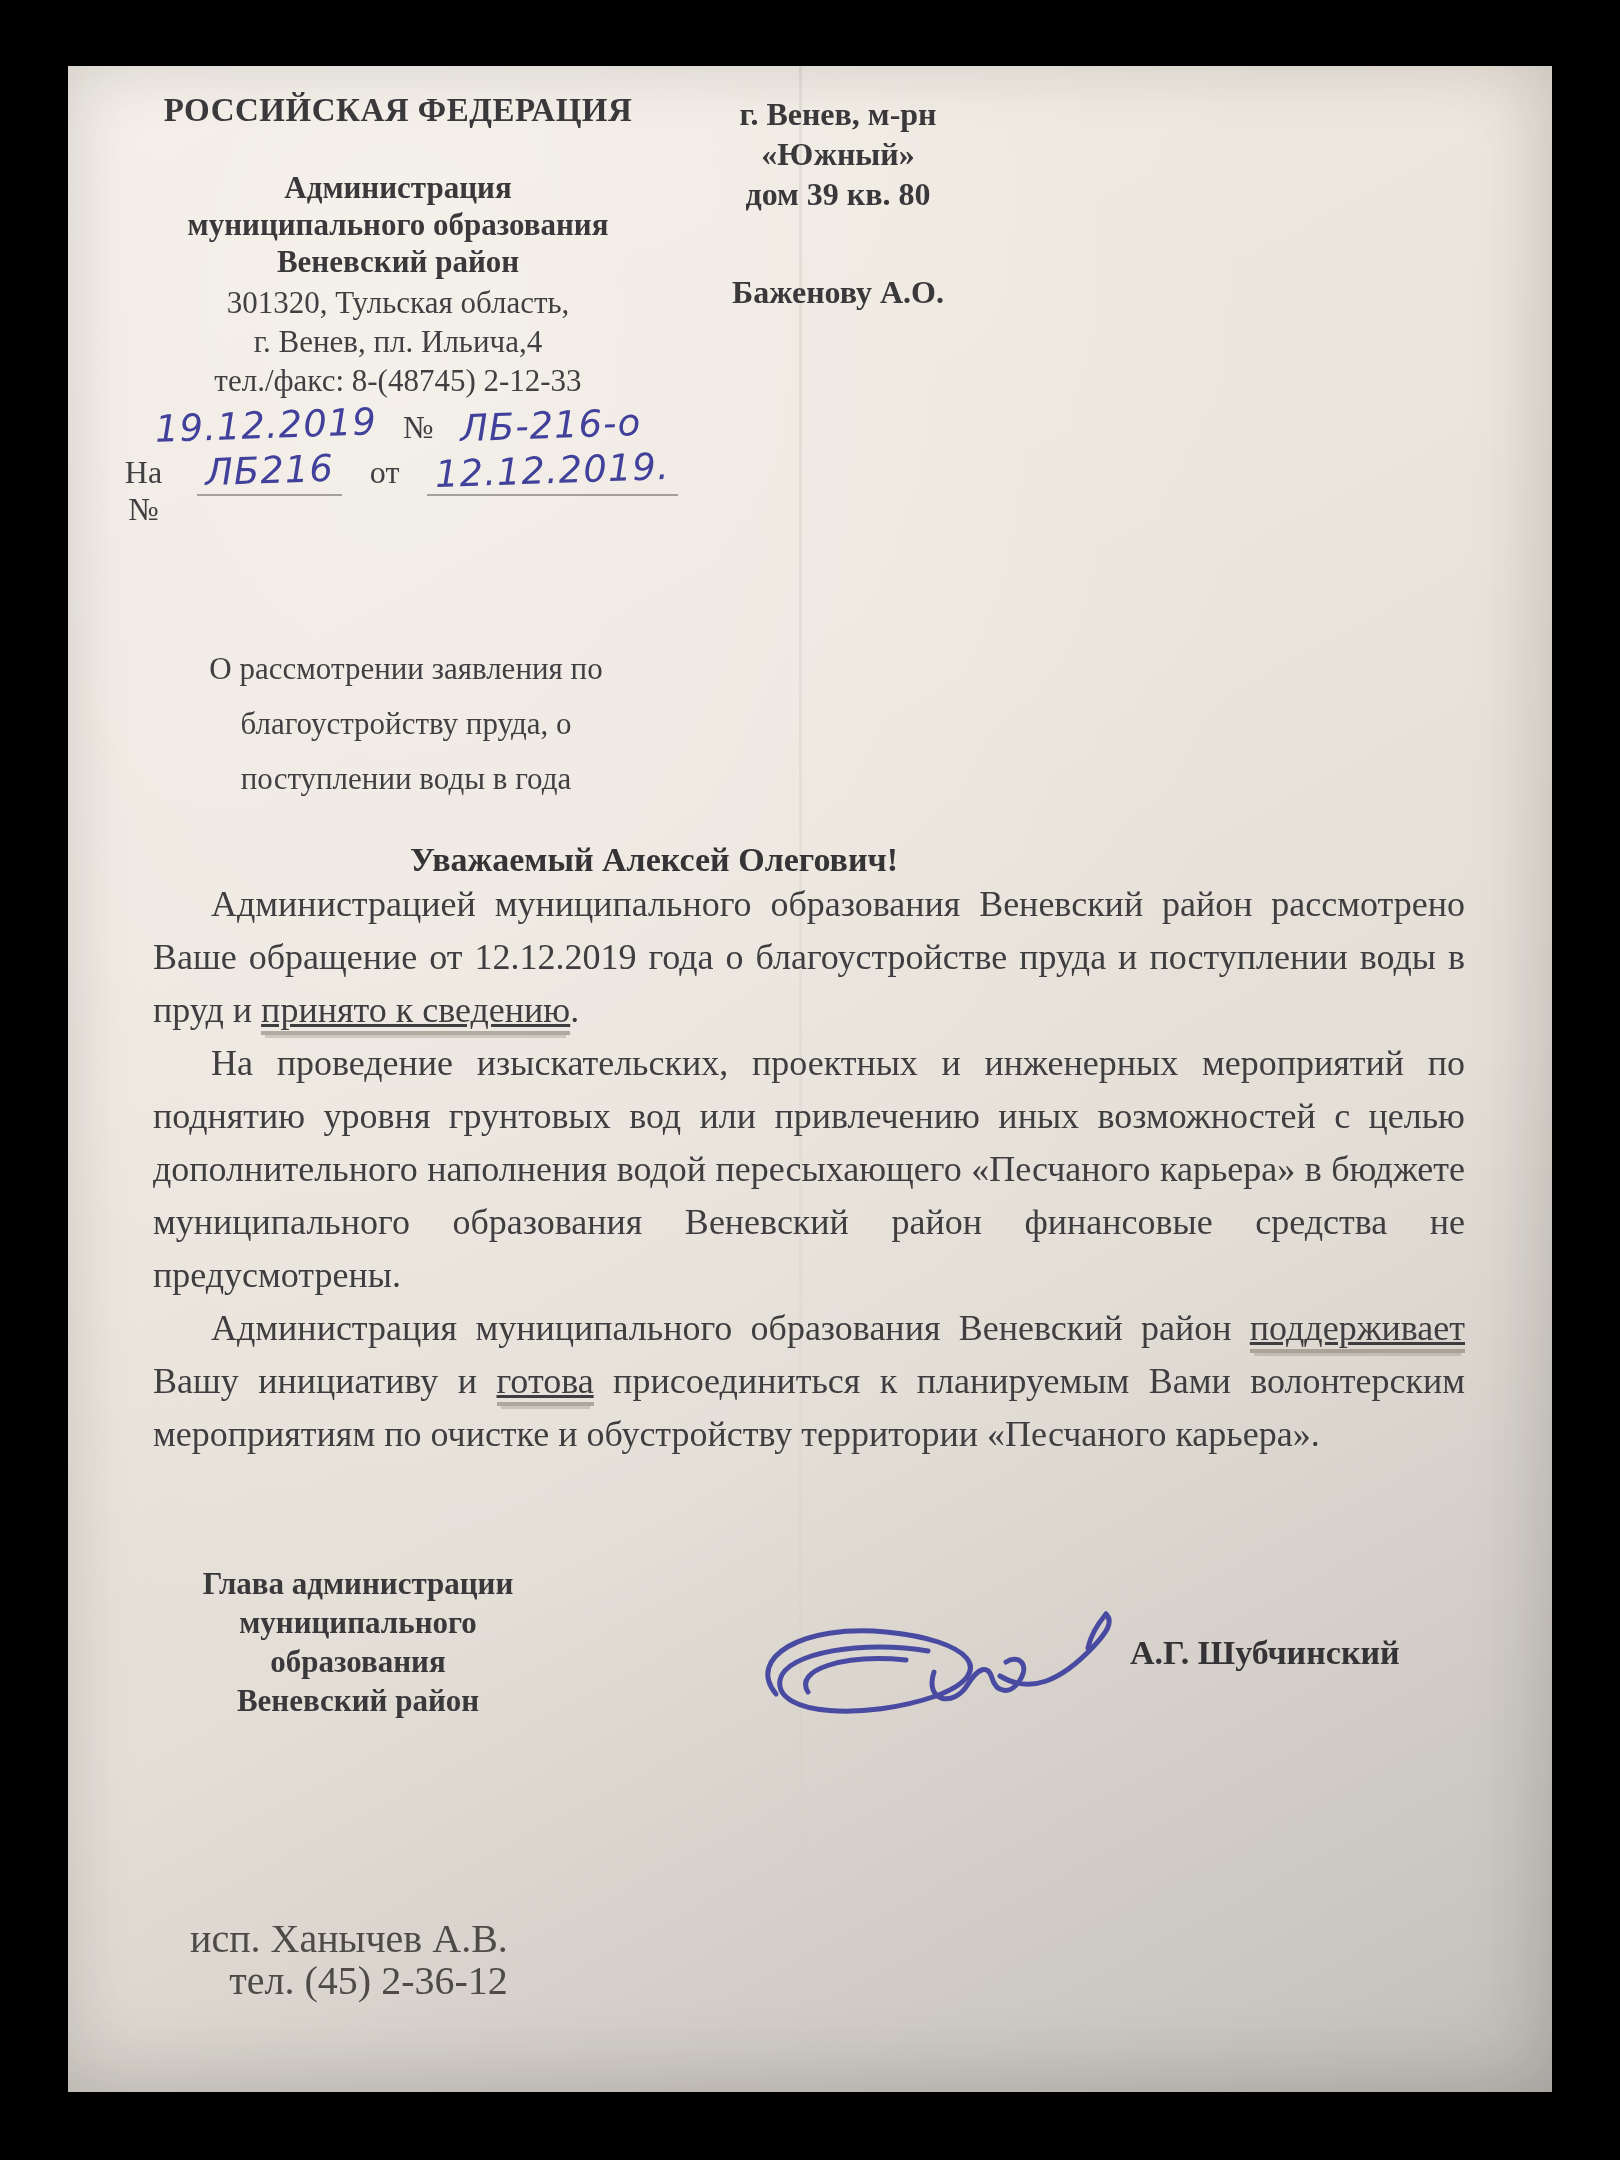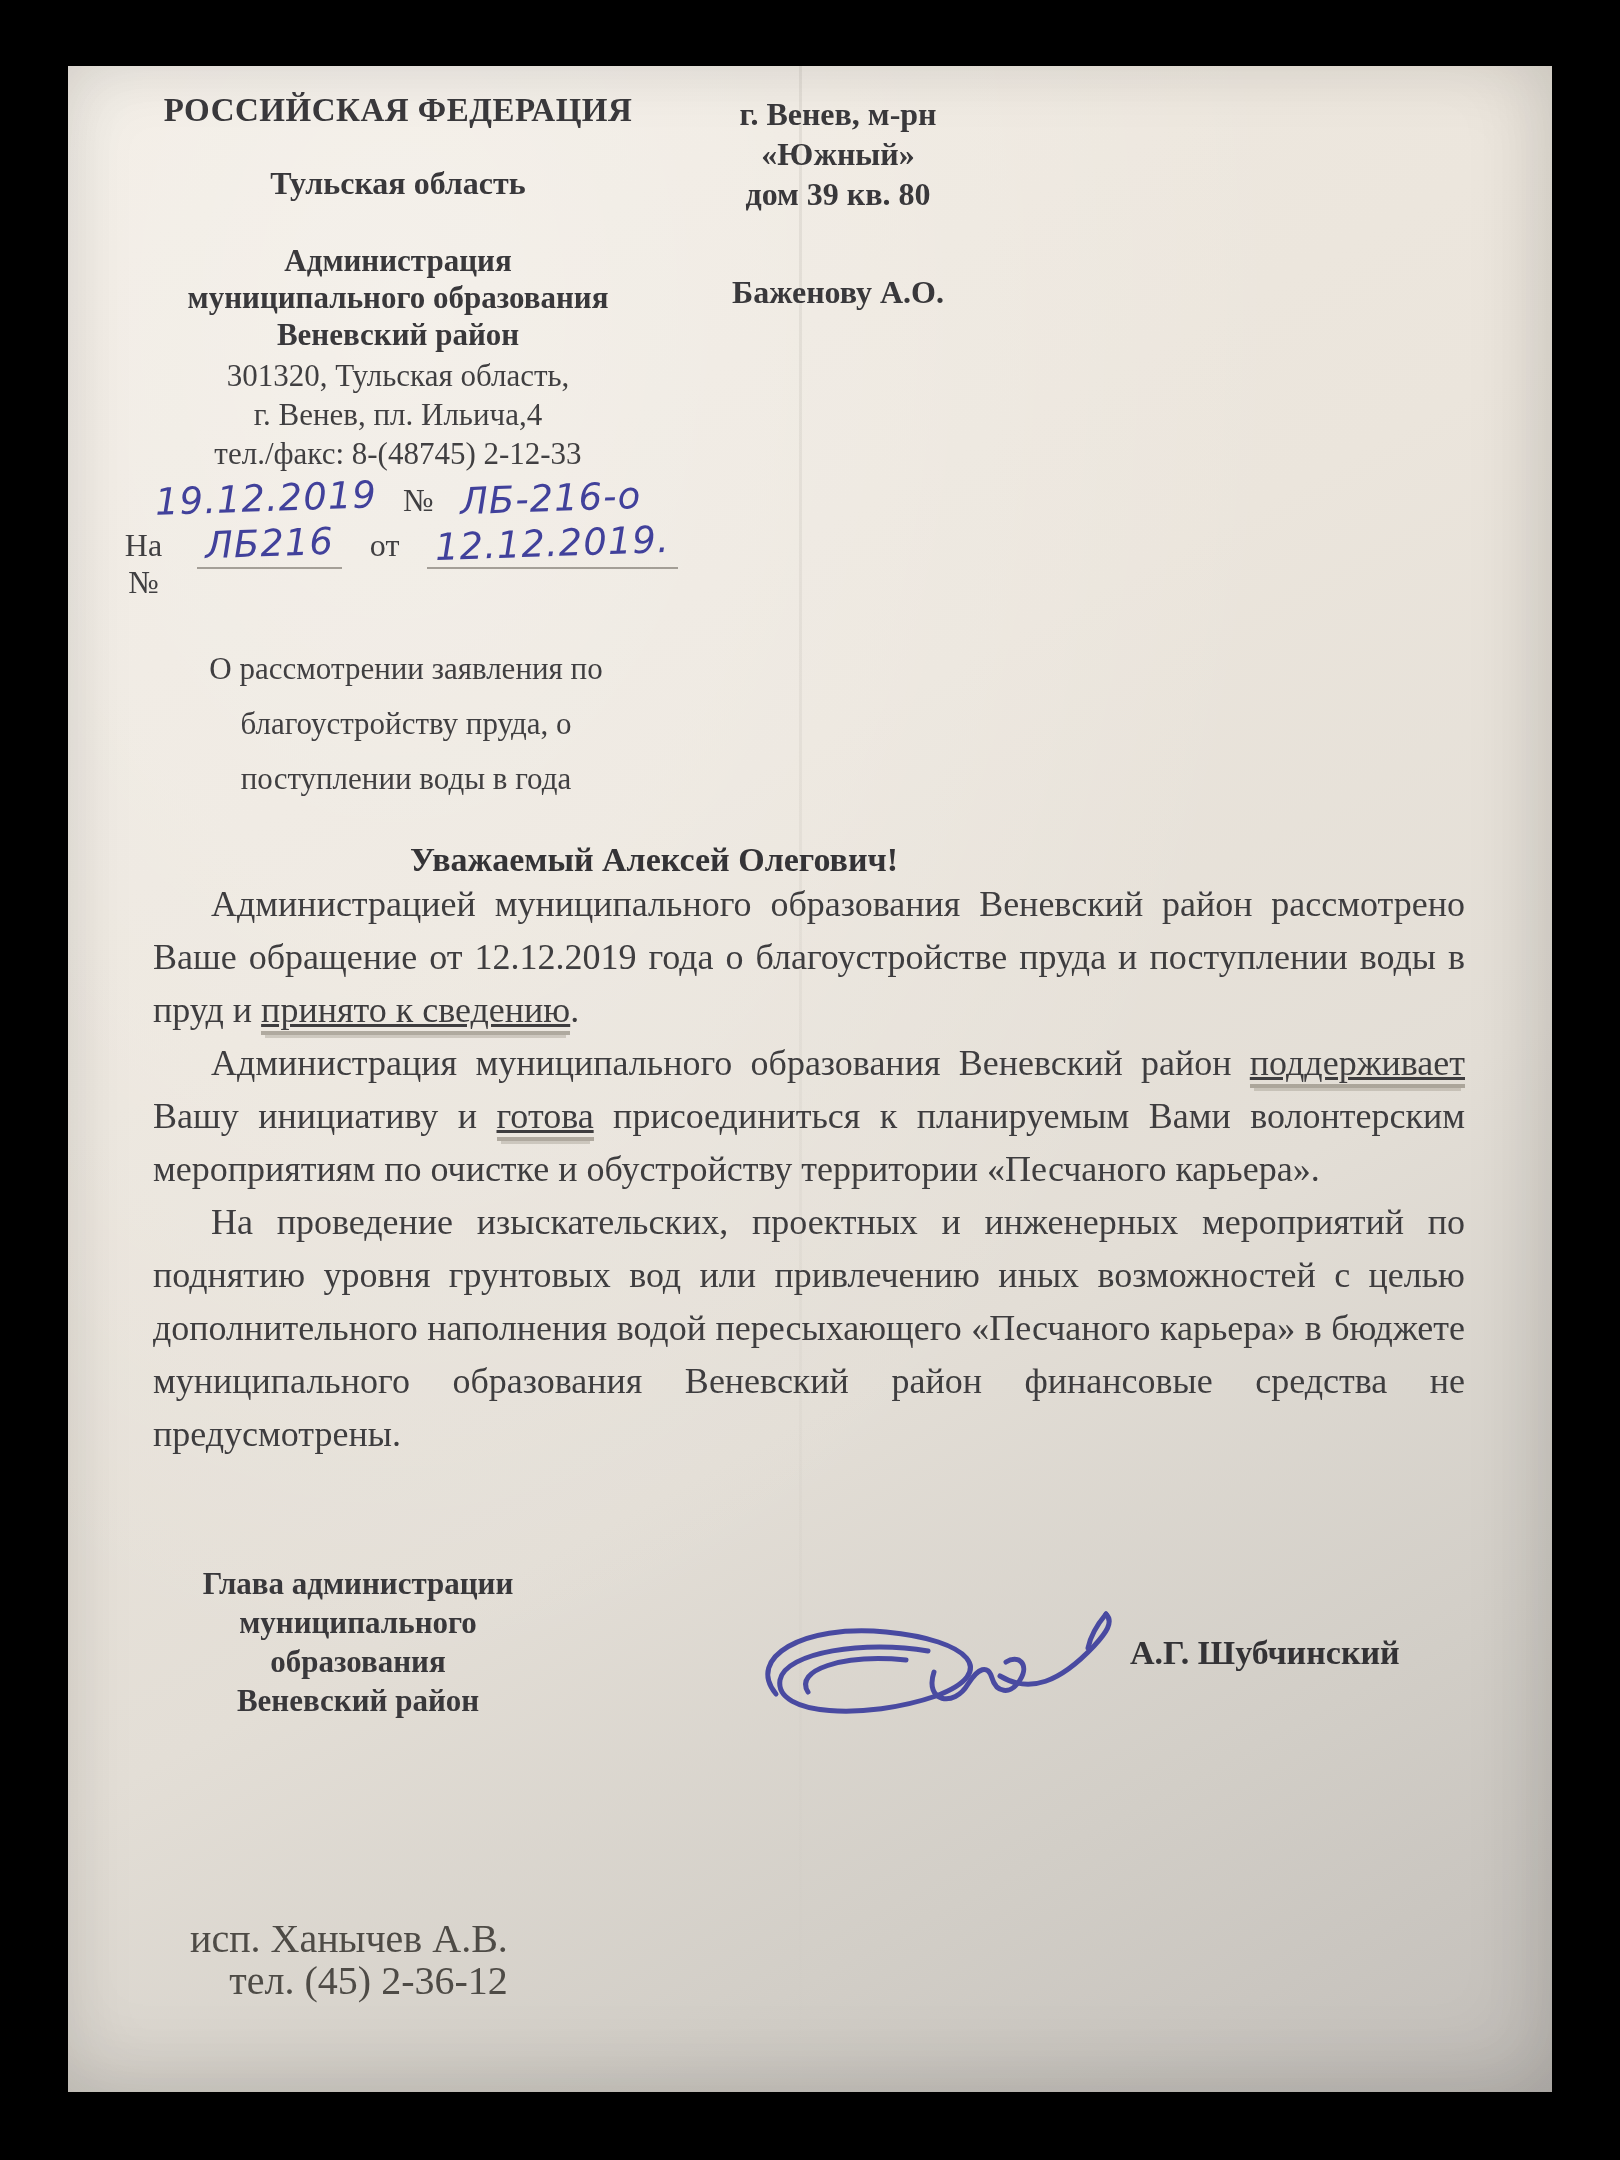--- a/index.html
+++ b/index.html
@@ -95,21 +95,20 @@
   }
 </style>
 </head>
 <body>
 
 <div class="paper">
   <div class="fold"></div>
 
   <div class="lh">
     <div class="lh-country">РОССИЙСКАЯ ФЕДЕРАЦИЯ</div>
-    <div class="lh-region">Тульская область</div>
     <div class="lh-org">
       <div>Администрация</div>
       <div>муниципального образования</div>
       <div>Веневский район</div>
     </div>
     <div class="lh-addr">
       <div>301320, Тульская область,</div>
       <div>г. Венев, пл. Ильича,4</div>
       <div>тел./факс: 8-(48745) 2-12-33</div>
     </div>
@@ -131,22 +130,22 @@
     <div>дом 39 кв. 80</div>
     <div class="rname">Баженову А.О.</div>
   </div>
 
   <div class="subject">О рассмотрении заявления по благоустройству пруда, о поступлении воды в года</div>
 
   <div class="salutation">Уважаемый Алексей Олегович!</div>
 
   <div class="body-text">
     <p><span>Администрацией муниципального образования Веневский район рассмотрено Ваше обращение от 12.12.2019 года о благоустройстве пруда и поступлении воды в пруд и </span><span class="pencil-u">принято к сведению</span><span>.</span></p>
+    <p>На проведение изыскательских, проектных и инженерных мероприятий по поднятию уровня грунтовых вод или привлечению иных возможностей с целью дополнительного наполнения водой пересыхающего «Песчаного карьера» в бюджете муниципального образования Веневский район финансовые средства не предусмотрены.</p>
     <p><span>Администрация муниципального образования Веневский район </span><span class="pencil-u">поддерживает</span><span> Вашу инициативу и </span><span class="pencil-u">готова</span><span> присоединиться к планируемым Вами волонтерским мероприятиям по очистке и обустройству территории «Песчаного карьера».</span></p>
-    <p>На проведение изыскательских, проектных и инженерных мероприятий по поднятию уровня грунтовых вод или привлечению иных возможностей с целью дополнительного наполнения водой пересыхающего «Песчаного карьера» в бюджете муниципального образования Веневский район финансовые средства не предусмотрены.</p>
   </div>
 
   <div class="sig-title">
     <div>Глава администрации</div>
     <div>муниципального образования</div>
     <div>Веневский район</div>
   </div>
 
   <svg class="sig" width="420" height="220" viewBox="0 0 420 220">
     <g fill="none" stroke="#3d3f9e" stroke-width="5" stroke-linecap="round" opacity="0.92">

